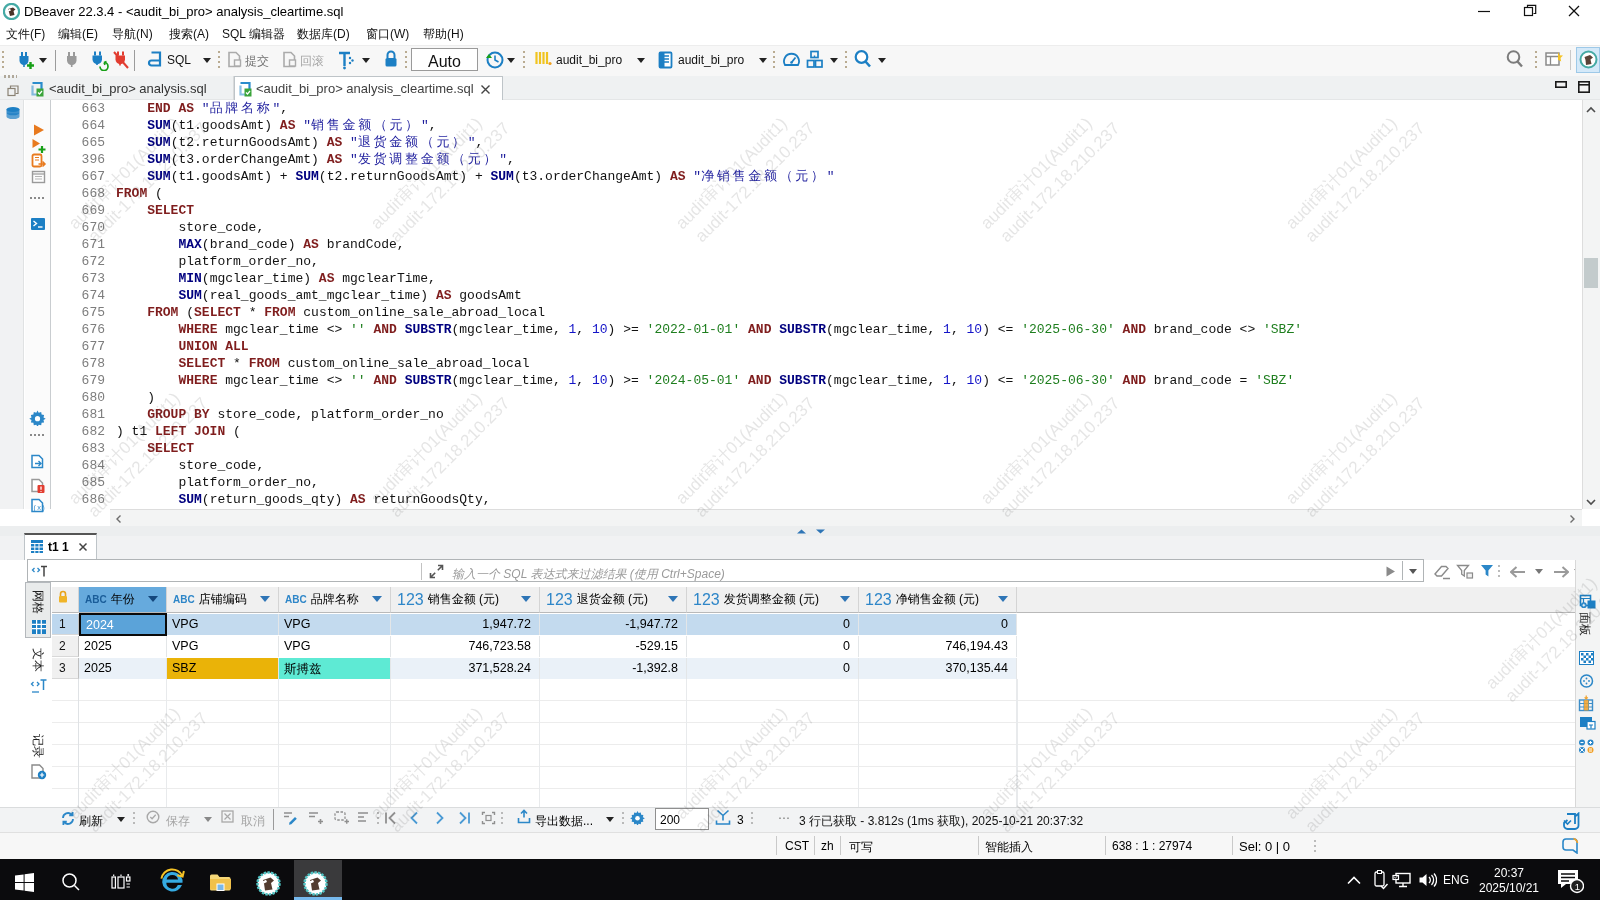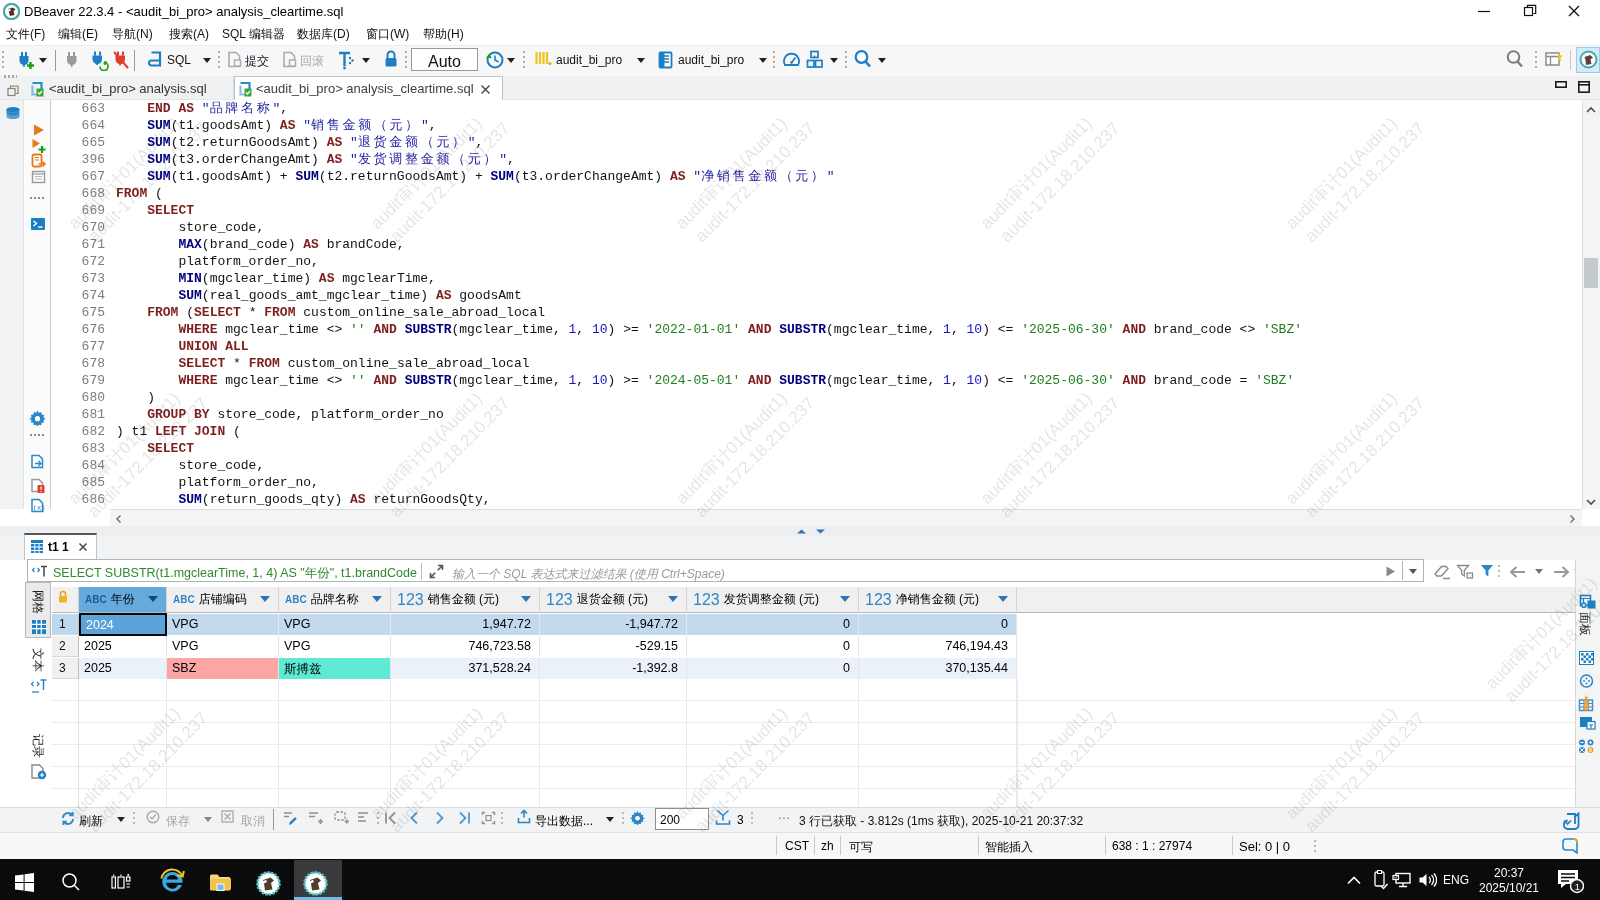--- a/index.html
+++ b/index.html
@@ -107,21 +107,21 @@
 <svg class="abs" style="left:147px;top:50px" width="17" height="20" viewBox="0 0 17 20">
       <path d="M4.5 2.5 h8.5 v13 h-8.5 a2.5 2.5 0 0 1 0 -5 h8.5" fill="none" stroke="#1c7fc4" stroke-width="2.2"></path>
     </svg>
 <div class="abs" style="left:167px;top:53px;font-size:12px;color:#111">SQL</div>
 <span class="abs ddtri" style="left:203px;top:58px"></span>
 <div class="abs dotsep" style="left:218px"></div>
 <svg class="abs" style="left:226px;top:50px" width="16" height="19" viewBox="0 0 16 19">
       <path d="M3 2.5 h7 l3.5 3.5 v10.5 h-10.5 Z" fill="none" stroke="#ababab" stroke-width="1.6"></path>
       <rect x="8.5" y="10" width="6" height="6" fill="#f7f7f7" stroke="#ababab" stroke-width="1.4"></rect>
     </svg>
-<div class="abs" style="left:245px;top:53px;font-size:12px;color:#0f172a">提交</div>
+<div class="abs" style="left:245px;top:53px;font-size:12px;color:#737373">提交</div>
 <svg class="abs" style="left:281px;top:50px" width="16" height="19" viewBox="0 0 16 19">
       <path d="M3 2.5 h7 l3.5 3.5 v10.5 h-10.5 Z" fill="none" stroke="#ababab" stroke-width="1.6"></path>
       <rect x="8.5" y="10" width="6" height="6" fill="#f7f7f7" stroke="#ababab" stroke-width="1.4"></rect>
     </svg>
 <div class="abs" style="left:300px;top:53px;font-size:12px;color:#a5a5a5">回滚</div>
 <svg class="abs" style="left:337px;top:50px" width="18" height="20" viewBox="0 0 18 20">
       <path d="M2 3 h11 M7.5 3 v13" stroke="#1c7fc4" stroke-width="2.4"></path>
       <circle cx="13" cy="8" r="1.2" fill="#1c7fc4"></circle>
       <circle cx="15.5" cy="10.5" r="1.2" fill="#1c7fc4"></circle>
       <circle cx="13" cy="13" r="1.2" fill="#1c7fc4"></circle>
@@ -351,21 +351,20 @@
 <svg class="abs" style="left:77px;top:541px" width="12" height="12" viewBox="0 0 12 12">
       <path d="M2.5 2.5 L9.5 9.5 M9.5 2.5 L2.5 9.5" stroke="#444" stroke-width="1.5"></path>
     </svg>
 <div class="abs" id="filterbar"></div>
 <div class="abs" id="filterbox"></div>
 <svg class="abs" style="left:31px;top:564px" width="17" height="15" viewBox="0 0 17 15">
       <path d="M3.5 4 L1.5 6 L3.5 8" fill="none" stroke="#2b87c8" stroke-width="1.3"></path>
       <path d="M6.5 4 L8.5 6 L6.5 8" fill="none" stroke="#2b87c8" stroke-width="1.3"></path>
       <path d="M10 2.5 h6 M13 2.5 v10" stroke="#444" stroke-width="1.5"></path>
     </svg>
-<div class="abs" style="left:53px;top:565px;font-size:12.5px;color:#2f8b28">SELECT SUBSTR(t1.mgclearTime, 1, 4) AS "年份", t1.brandCode</div>
 <div class="abs" style="left:421px;top:563px;width:1px;height:17px;background:#c2c2c2"></div>
 <svg class="abs" style="left:428px;top:563px" width="17" height="17" viewBox="0 0 17 17">
       <path d="M10 2.5 h4.5 v4.5 M14.5 2.5 L9.8 7.2 M7 14.5 H2.5 V10 M2.5 14.5 L7.2 9.8" fill="none" stroke="#555" stroke-width="1.6"></path>
       <path d="M10 14.5 h4.5 V10 M14.5 14.5 L9.8 9.8 M7 2.5 H2.5 V7 M2.5 2.5 L7.2 7.2" fill="none" stroke="#555" stroke-width="1.6" opacity="0"></path>
     </svg>
 <div class="abs" style="left:452px;top:566px;font-size:12px;font-style:italic;color:#9a9a9a">输入一个 SQL 表达式来过滤结果 (使用 Ctrl+Space)</div>
 <svg class="abs" style="left:1384px;top:565px" width="13" height="13" viewBox="0 0 13 13">
       <path d="M2.5 1.5 L11 6.5 L2.5 11.5 Z" fill="#8a8a8a"></path>
     </svg>
 <div class="abs" style="left:1402px;top:561px;width:1px;height:19px;background:#b0b4b6"></div>
@@ -475,21 +474,21 @@
 <div class="cell num" style="left:687px;top:614px;width:172px;background:#c3daee">0</div>
 <div class="cell num" style="left:859px;top:614px;width:158px;background:#c3daee">0</div>
 <div class="cell" style="left:79px;top:636px;width:88px">2025</div>
 <div class="cell" style="left:167px;top:636px;width:112px">VPG</div>
 <div class="cell" style="left:279px;top:636px;width:112px">VPG</div>
 <div class="cell num" style="left:391px;top:636px;width:149px">746,723.58</div>
 <div class="cell num" style="left:540px;top:636px;width:147px">-529.15</div>
 <div class="cell num" style="left:687px;top:636px;width:172px">0</div>
 <div class="cell num" style="left:859px;top:636px;width:158px">746,194.43</div>
 <div class="cell" style="left:79px;top:658px;width:88px;background:#eaf1f8">2025</div>
-<div class="cell" style="left:167px;top:658px;width:112px;background:#fca5a5">SBZ</div>
+<div class="cell" style="left:167px;top:658px;width:112px;background:#eab308">SBZ</div>
 <div class="cell" style="left:279px;top:658px;width:112px;background:#5eead4">斯搏兹</div>
 <div class="cell num" style="left:391px;top:658px;width:149px;background:#eaf1f8">371,528.24</div>
 <div class="cell num" style="left:540px;top:658px;width:147px;background:#eaf1f8">-1,392.8</div>
 <div class="cell num" style="left:687px;top:658px;width:172px;background:#eaf1f8">0</div>
 <div class="cell num" style="left:859px;top:658px;width:158px;background:#eaf1f8">370,135.44</div>
 <div class="abs" style="left:52px;top:679px;width:1523px;height:128px;background-image:repeating-linear-gradient(to bottom,transparent 0 21px,#ececec 21px 22px)"></div>
 <div class="abs" style="left:52px;top:679px;width:966px;height:128px;background-image:linear-gradient(to right,transparent 0 26px,#dfe2e5 26px 27px,transparent 27px 114px,#e8eaec 114px 115px,transparent 115px 226px,#e8eaec 226px 227px,transparent 227px 338px,#e8eaec 338px 339px,transparent 339px 487px,#e8eaec 487px 488px,transparent 488px 634px,#e8eaec 634px 635px,transparent 635px 806px,#e8eaec 806px 807px,transparent 807px 964px,#e8eaec 964px 965px)"></div>
 <div class="abs" style="left:1575px;top:560px;width:1px;height:247px;background:#d8d8d8"></div>
 <div class="abs" style="left:1576px;top:560px;width:24px;height:247px;background:#f3f4f4"></div>
 <svg class="abs" style="left:1579px;top:594px" width="17" height="16" viewBox="0 0 17 16">

